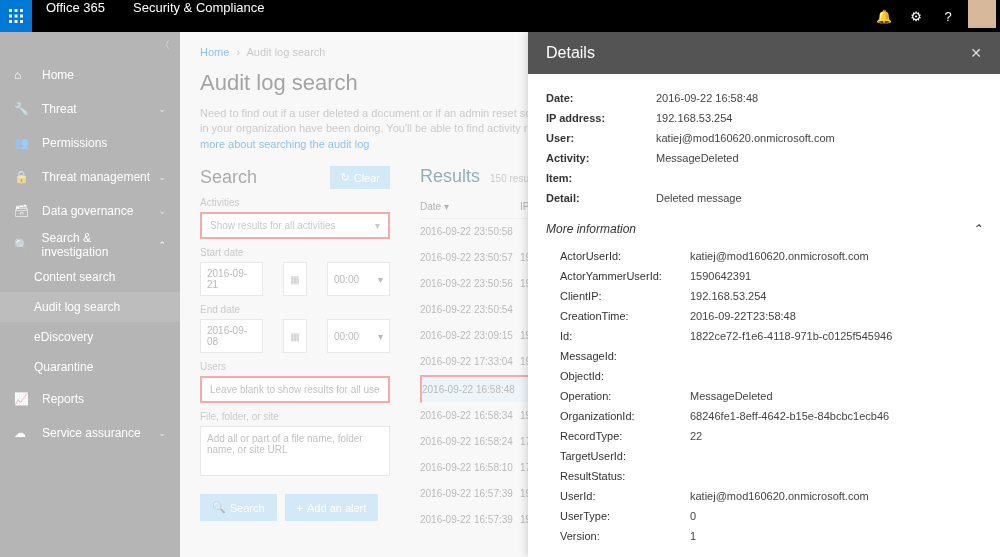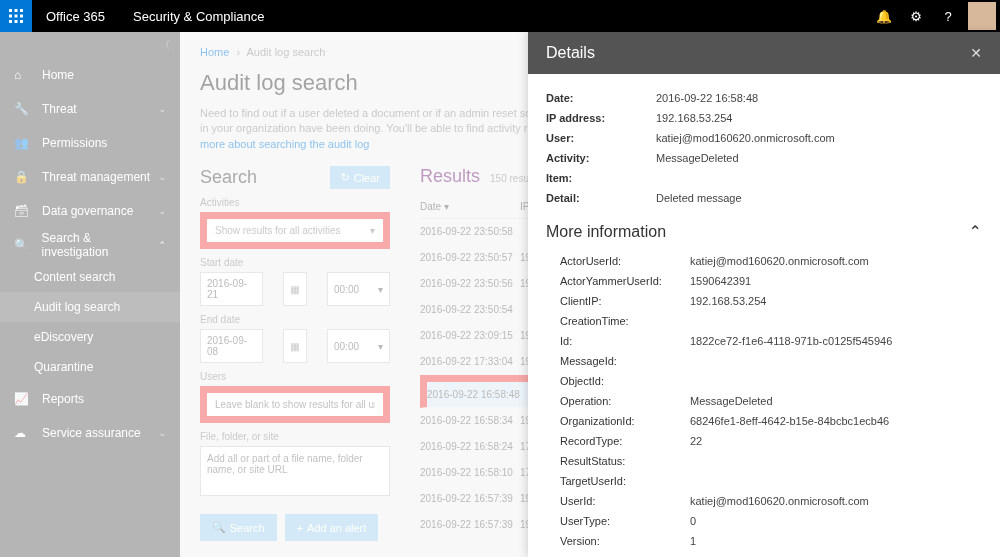--- a/index.html
+++ b/index.html
@@ -1,19 +1,19 @@
 <!DOCTYPE html>
 <html><head>
 <meta charset="utf-8">
 <style>
 * { box-sizing: border-box; margin: 0; padding: 0; font-family: "Segoe UI", Arial, sans-serif; }
 body { width: 1000px; height: 557px; overflow: hidden; position: relative; background: #fff; }
 
 
-.topbar { height: 32px; background: #000; color: #fff; display: flex; align-items: center; font-size: 13px; }
+.topbar { height: 32px; background: #000; color: #fff; display: flex; align-items: flex-start; font-size: 13px; }
 .waffle { width: 32px; height: 32px; background: #0078d7; display: flex; align-items: center; justify-content: center; font-size: 14px; }
 .waffle svg { fill: #fff; }
 .brand { padding: 0 14px; font-weight: 400; }
 .app { padding: 0 14px; font-weight: 400; }
 .spacer { flex: 1; }
 .topicon { width: 32px; height: 32px; display: flex; align-items: center; justify-content: center; cursor: pointer; }
 .avatar { width: 28px; height: 28px; background: #d8b89a; margin: 0 4px; }
 
 
 .sidebar { position: absolute; top: 32px; left: 0; width: 180px; bottom: 0; background: #5c5c5c; color: #fff; font-size: 12px; }
@@ -36,50 +36,50 @@
 .desc a { color: #0078d7; text-decoration: none; }
 
 .cols { display: flex; gap: 30px; }
 .search-col { width: 190px; }
 .results-col { flex: 1; }
 
 .sec-head { display: flex; align-items: center; margin-bottom: 8px; }
 .sec-head h2 { font-size: 18px; font-weight: 300; color: #444; }
 .clear-btn { margin-left: auto; background: #9ecff0; color: #fff; border: none; font-size: 11px; padding: 5px 10px; display: flex; align-items: center; gap: 4px; cursor: pointer; }
 .lbl { font-size: 10px; color: #888; margin: 8px 0 4px; }
-.sel, .txt { width: 100%; border: 7px solid #ef4444; background: #fff; font-size: 10px; padding: 6px 8px; color: #888; }
+.sel, .txt { width: 100%; border: 2px solid #ef4444; background: #fff; font-size: 10px; padding: 6px 8px; color: #888; }
 .sel { display: flex; align-items: center; justify-content: space-between; }
 .date-row { display: flex; gap: 20px; }
 .date-row .dbox { flex: 1; border: 1px solid #ccc; background: #fff; font-size: 10px; padding: 5px 6px; color: #666; display: flex; align-items: center; justify-content: space-between; }
 .date-row .cal { width: 24px; border: 1px solid #ccc; background: #fff; display: flex; align-items: center; justify-content: center; font-size: 10px; color: #888; }
 .txt-area { width: 100%; height: 50px; border: 1px solid #ccc; background: #fff; font-size: 10px; padding: 6px; color: #aaa; resize: none; }
 .btn-row { display: flex; gap: 8px; margin-top: 14px; }
 .btn { background: #9ecff0; color: #fff; border: none; font-size: 11px; padding: 7px 12px; display: flex; align-items: center; gap: 4px; cursor: pointer; }
 
 .res-head { display: flex; align-items: baseline; gap: 10px; margin-bottom: 8px; }
-.res-head h2 { font-size: 18px; font-weight: 300; color: #701a75; }
+.res-head h2 { font-size: 18px; font-weight: 300; color: #0c4a6e; }
 .res-count { font-size: 10px; color: #888; }
 .tbl-head { display: flex; font-size: 10px; color: #555; border-bottom: 1px solid #ddd; padding: 6px 0; }
 .col-date { width: 100px; }
 .col-ip { width: 70px; }
 .tbl-row { display: flex; font-size: 10px; color: #666; padding: 7px 0; border-bottom: 1px solid #eee; cursor: pointer; }
 .tbl-row.sel { background: #d9e8f3; }
 
 
 .dim { position: absolute; top: 32px; left: 0; right: 472px; bottom: 0; background: rgba(255,255,255,0.55); pointer-events: none; }
 
 
 .details { position: absolute; top: 32px; right: 0; width: 472px; bottom: 0; background: #fff; box-shadow: -2px 0 8px rgba(0,0,0,0.15); display: flex; flex-direction: column; }
 .details-head { height: 42px; background: #545454; color: #fff; display: flex; align-items: center; padding: 0 18px; font-size: 16px; font-weight: 300; }
 .details-head .close { margin-left: auto; cursor: pointer; font-size: 14px; color: #ddd; }
 .details-body { flex: 1; overflow: auto; padding: 14px 18px; font-size: 11px; }
 .drow { display: flex; padding: 4px 0; }
 .drow .k { width: 110px; font-weight: 600; color: #333; }
 .drow .v { flex: 1; color: #444; }
-.more { font-size: 16px; color: #333; padding: 14px 0 10px; display: flex; align-items: center; justify-content: space-between; cursor: pointer; }
+.more { font-size: 12px; color: #333; padding: 14px 0 10px; display: flex; align-items: center; justify-content: space-between; cursor: pointer; font-style: italic; }
 .mi { padding-left: 14px; }
 .mi .drow .k { width: 130px; font-weight: 400; }
 </style>
 </head>
 <body>
 
 <div class="topbar">
   <div class="waffle">
     <svg width="14" height="14" viewBox="0 0 14 14">
       <rect x="0" y="0" width="3" height="3"></rect>
@@ -341,20 +341,21 @@
         <div class="drow">
           <div class="k">ActorYammerUserId:</div>
           <div class="v">1590642391</div>
         </div>
         <div class="drow">
           <div class="k">ClientIP:</div>
           <div class="v">192.168.53.254</div>
         </div>
         <div class="drow">
           <div class="k">CreationTime:</div>
+          <div class="v">2016-09-22T23:58:48</div>
         </div>
         <div class="drow">
           <div class="k">Id:</div>
           <div class="v">1822ce72-f1e6-4118-971b-c0125f545946</div>
         </div>
         <div class="drow">
           <div class="k">MessageId:</div>
         </div>
         <div class="drow">
           <div class="k">ObjectId:</div>
@@ -366,28 +367,28 @@
         </div>
         <div class="drow">
           <div class="k">OrganizationId:</div>
           <div class="v">68246fe1-8eff-4642-b15e-84bcbc1ecb46</div>
         </div>
         <div class="drow">
           <div class="k">RecordType:</div>
           <div class="v">22</div>
         </div>
         <div class="drow">
+          <div class="k">TargetUserId:</div>
+          <div class="v"></div>
+        </div>
+        <div class="drow">
           <div class="k">ResultStatus:</div>
           <div class="v"></div>
         </div>
         <div class="drow">
-          <div class="k">TargetUserId:</div>
-          <div class="v"></div>
-        </div>
-        <div class="drow">
           <div class="k">UserId:</div>
           <div class="v">katiej@mod160620.onmicrosoft.com</div>
         </div>
         <div class="drow">
           <div class="k">UserType:</div>
           <div class="v">0</div>
         </div>
         <div class="drow">
           <div class="k">Version:</div>
           <div class="v">1</div>

